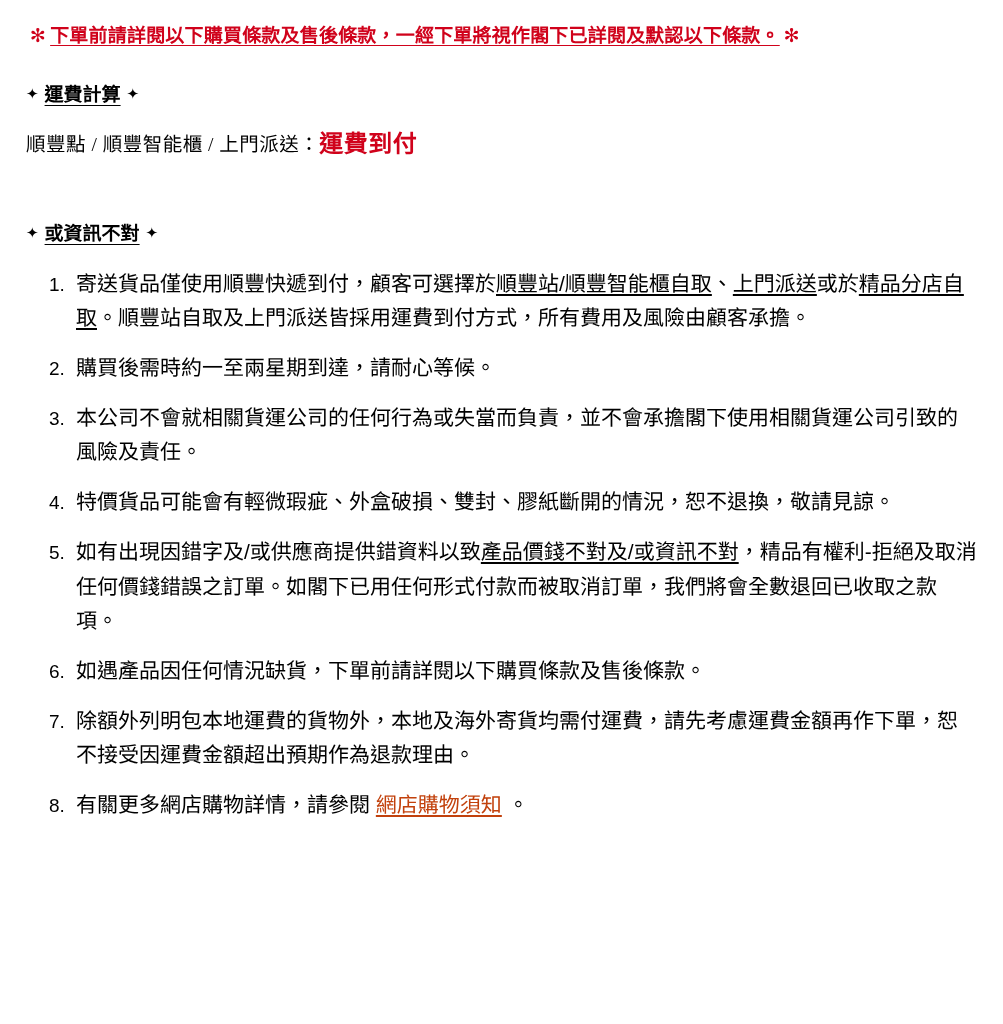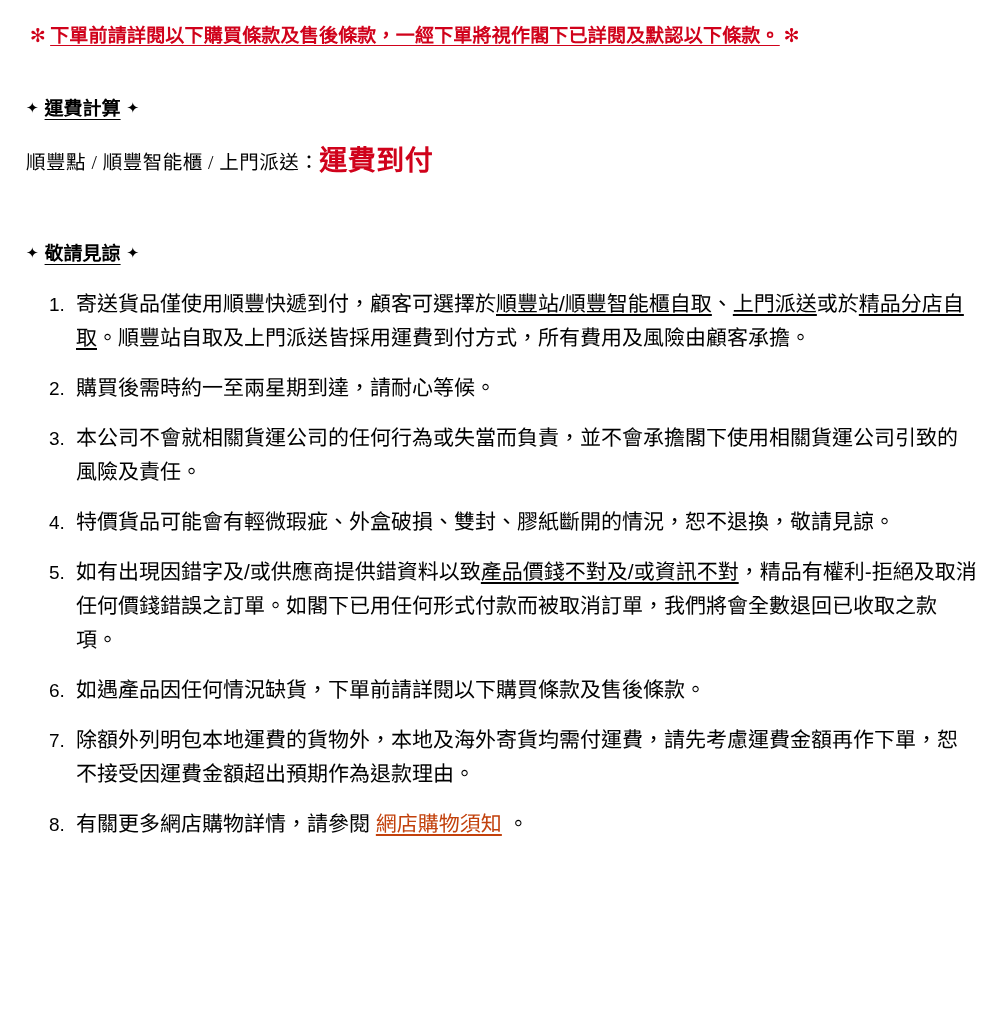--- a/index.html
+++ b/index.html
@@ -50,35 +50,35 @@
   }
   .section-heading .deco {
     font-size: 15px;
     vertical-align: 2px;
   }
   .section-heading .heading-text {
     text-decoration: underline;
     text-underline-offset: 4px;
     padding: 0 6px;
   }
-  .heading-wrap { margin-top: 46px; }
+  .heading-wrap { margin-top: 32px; }
   .heading-wrap.second { margin-top: 58px; }
 
   
   .ship-line {
     font-size: 19.5px;
     margin-top: 22px;
     line-height: 1.35;
     white-space: nowrap;
   }
   .ship-line .ship-options { letter-spacing: 0.5px; font-family: Liberation Serif, serif; }
   .ship-line .emph {
     color: #d0021b;
     font-weight: bold;
-    font-size: 28px;
+    font-size: 24px;
     vertical-align: -1px;
     letter-spacing: 0.5px;
   }
   .ship-line.second { margin-top: 20px; }
 
   
   ol.terms {
     margin: 22px 0 0 0;
     padding-left: 44px;
     font-size: 21px;
@@ -122,21 +122,21 @@
     </h2>
   </div>
 
   <p class="ship-line">
     <span class="ship-options">順豐點 / 順豐智能櫃 / 上門派送：</span><span class="emph">運費到付</span>
   </p>
 
 
   <div class="heading-wrap second">
     <h2 class="section-heading">
-      <span class="deco">✦</span><span class="heading-text">敬請見諒</span><span class="deco">✦</span>
+      <span class="deco">✦</span><span class="heading-text">或資訊不對</span><span class="deco">✦</span>
     </h2>
   </div>
 
   <ol class="terms">
     <li>
       <span>寄送貨品僅使用順豐快遞到付，顧客可選擇於</span><span class="u">順豐站/順豐智能櫃自取</span><span>、</span><span class="u">上門派送</span><span>或於</span><span class="u">精品分店自取</span><span>。順豐站自取及上門派送皆採用運費到付方式，所有費用及風險由顧客承擔。</span>
     </li>
     <li>購買後需時約一至兩星期到達，請耐心等候。</li>
     <li>本公司不會就相關貨運公司的任何行為或失當而負責，並不會承擔閣下使用相關貨運公司引致的風險及責任。</li>
     <li>特價貨品可能會有輕微瑕疵、外盒破損、雙封、膠紙斷開的情況，恕不退換，敬請見諒。</li>

